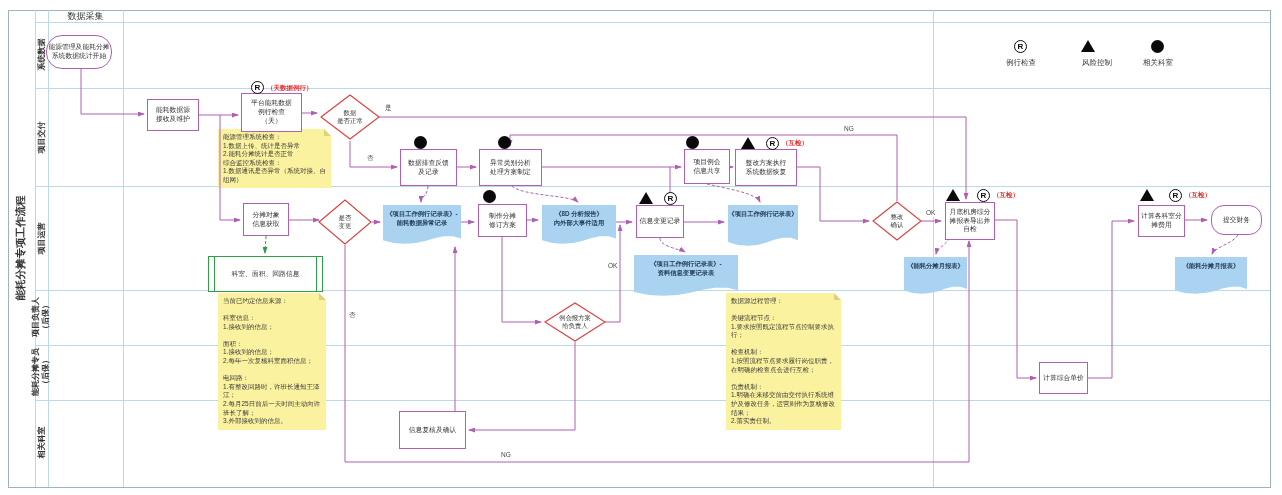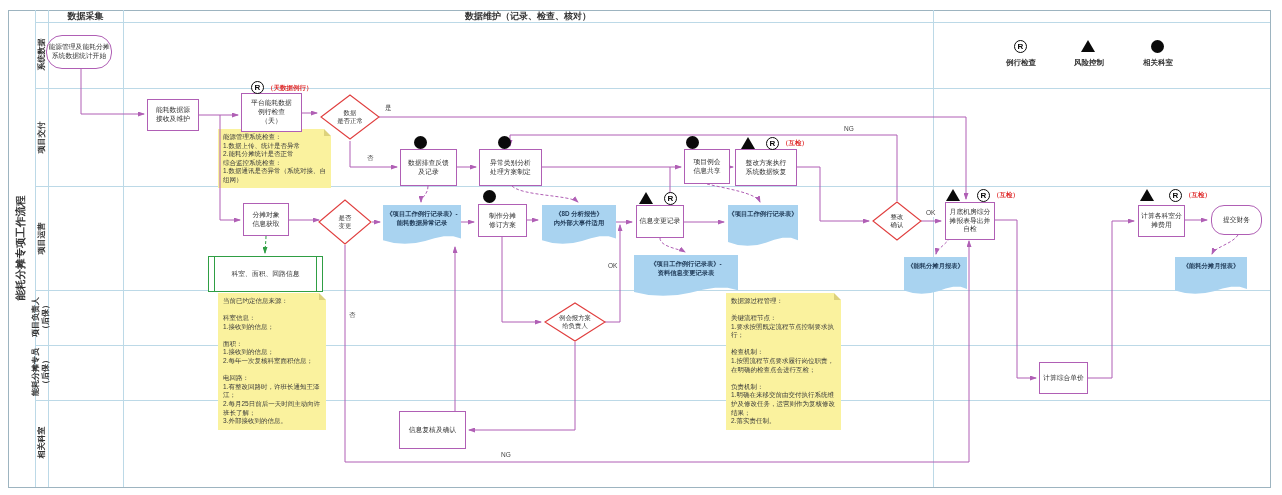--- a/index.html
+++ b/index.html
@@ -2,21 +2,21 @@
 <html><head>
 <meta charset="utf-8">
 <style>
   * { box-sizing: border-box; margin: 0; padding: 0; }
   body { font-family: "Liberation Sans", "DejaVu Sans", sans-serif; background: #fff; }
   #canvas { position: relative; width: 1282px; height: 495px; background: #fff; overflow: hidden; }
   .abs { position: absolute; }
   .frame { border: 1px solid #9db4c0; z-index: 1; }
   .gl { background: #bcd9e7; z-index: 1; }
   .hdr { z-index: 2; display: flex; align-items: center; justify-content: center;
-         font-size: 9px; font-weight: bold; color: #333; }
+         font-size: 9px; font-weight: normal; color: #333; }
   .lane-label { z-index: 2; display: flex; align-items: center; justify-content: center;
          font-size: 8px; font-weight: bold; color: #333; text-align: center;
          white-space: pre-line; line-height: 1.25; transform: rotate(-90deg); transform-origin: center; }
   .side-title { font-size: 10.5px; }
   .box { z-index: 5; background: #fff; border: 1px solid #b05fb5; display: flex; align-items: center;
          justify-content: center; text-align: center; font-size: 6.8px; line-height: 1.3;
          color: #333; white-space: pre-line; }
   .rounded { border-radius: 16px; }
   .rounded-sm { border-radius: 13px; }
   .doc { z-index: 5; background: #a9d3f0; color: #1f3a57; font-weight: bold; font-size: 6.3px;
@@ -35,58 +35,57 @@
   .dtext { z-index: 6; display: flex; align-items: center; justify-content: center; text-align: center;
           font-size: 6.4px; line-height: 1.25; color: #333; white-space: pre-line; }
   .edge-label { z-index: 4; font-size: 6.5px; color: #444; background: #fff; padding: 0 1px; line-height: 1; }
   .red-note { z-index: 6; color: #e02f2f; font-size: 6.5px; font-weight: bold; white-space: nowrap; }
   .icon-dot { z-index: 6; width: 13px; height: 13px; border-radius: 50%; background: #0a0a0a; }
   .icon-tri { z-index: 6; width: 0; height: 0; border-left: 7px solid transparent;
           border-right: 7px solid transparent; border-bottom: 12px solid #0a0a0a; }
   .icon-r { z-index: 6; width: 13px; height: 13px; border-radius: 50%; border: 1.3px solid #0a0a0a;
           background: #fff; color: #0a0a0a; font-size: 8px; font-weight: bold; display: flex;
           align-items: center; justify-content: center; }
-  .legend-label { z-index: 2; font-size: 7.5px; font-weight: bold; color: #333; text-align: center; }
+  .legend-label { z-index: 2; font-size: 7.5px; font-weight: normal; color: #333; text-align: center; }
   svg.wires { position: absolute; left: 0; top: 0; z-index: 3; pointer-events: none; }
 </style>
 </head>
 <body>
 
 <div id="canvas">
 
   <div class="abs frame" style="left:8px;top:10px;width:1263px;height:478px;"></div>
   <div class="abs gl" style="left:35px;top:10px;width:1px;height:477px;"></div>
   <div class="abs gl" style="left:48px;top:10px;width:1px;height:477px;"></div>
   <div class="abs gl" style="left:123px;top:10px;width:1px;height:477px;"></div>
   <div class="abs gl" style="left:933px;top:10px;width:1px;height:477px;"></div>
   <div class="abs gl" style="left:35px;top:22px;width:1235px;height:1px;"></div>
   <div class="abs gl" style="left:35px;top:88px;width:1235px;height:1px;"></div>
   <div class="abs gl" style="left:35px;top:186px;width:1235px;height:1px;"></div>
   <div class="abs gl" style="left:35px;top:290px;width:1235px;height:1px;"></div>
   <div class="abs gl" style="left:35px;top:345px;width:1235px;height:1px;"></div>
   <div class="abs gl" style="left:35px;top:400px;width:1235px;height:1px;"></div>
 
   <div class="abs hdr" style="left:48px;top:10px;width:75px;height:12px;">数据采集</div>
-  <div class="abs hdr" style="left:123px;top:10px;width:810px;height:12px;">数据维护（记录、检查、核对）</div>
 
   <div class="abs lane-label side-title" style="left:-79px;top:240px;width:200px;height:16px;">能耗分摊专项工作流程</div>
   <div class="abs lane-label" style="left:-4px;top:48px;width:90px;height:13px;">系统数据</div>
   <div class="abs lane-label" style="left:-4px;top:131px;width:90px;height:13px;">项目交付</div>
   <div class="abs lane-label" style="left:-4px;top:232px;width:90px;height:13px;">项目运营</div>
   <div class="abs lane-label" style="left:-4px;top:306px;width:90px;height:22px;">项目负责人
 （后保）</div>
   <div class="abs lane-label" style="left:-4px;top:361px;width:90px;height:22px;">能耗分摊专员
 （后保）</div>
   <div class="abs lane-label" style="left:-4px;top:436px;width:90px;height:13px;">相关科室</div>
 
   <div class="abs icon-r" style="left:1014px;top:40px;">R</div>
   <div class="abs icon-tri" style="left:1081px;top:40px;"></div>
   <div class="abs icon-dot" style="left:1151px;top:40px;"></div>
   <div class="abs legend-label" style="left:998px;top:58px;width:46px;">例行检查</div>
-  <div class="abs legend-label" style="left:1066px;top:58px;width:46px;">风险控制</div>
+  <div class="abs legend-label" style="left:1066px;top:58px;width:46px;text-align:right;">风险控制</div>
   <div class="abs legend-label" style="left:1135px;top:58px;width:46px;">相关科室</div>
 
   <div class="abs note" style="left:218px;top:129px;width:113px;">能源管理系统检查：
 1.数据上传、统计是否异常
 2.能耗分摊统计是否正常
 综合监控系统检查：
 1.数据通讯是否异常（系统对接、自组网）</div>
   <div class="abs note" style="left:218px;top:293px;width:108px;">当前已约定信息来源：
 
 科室信息：

